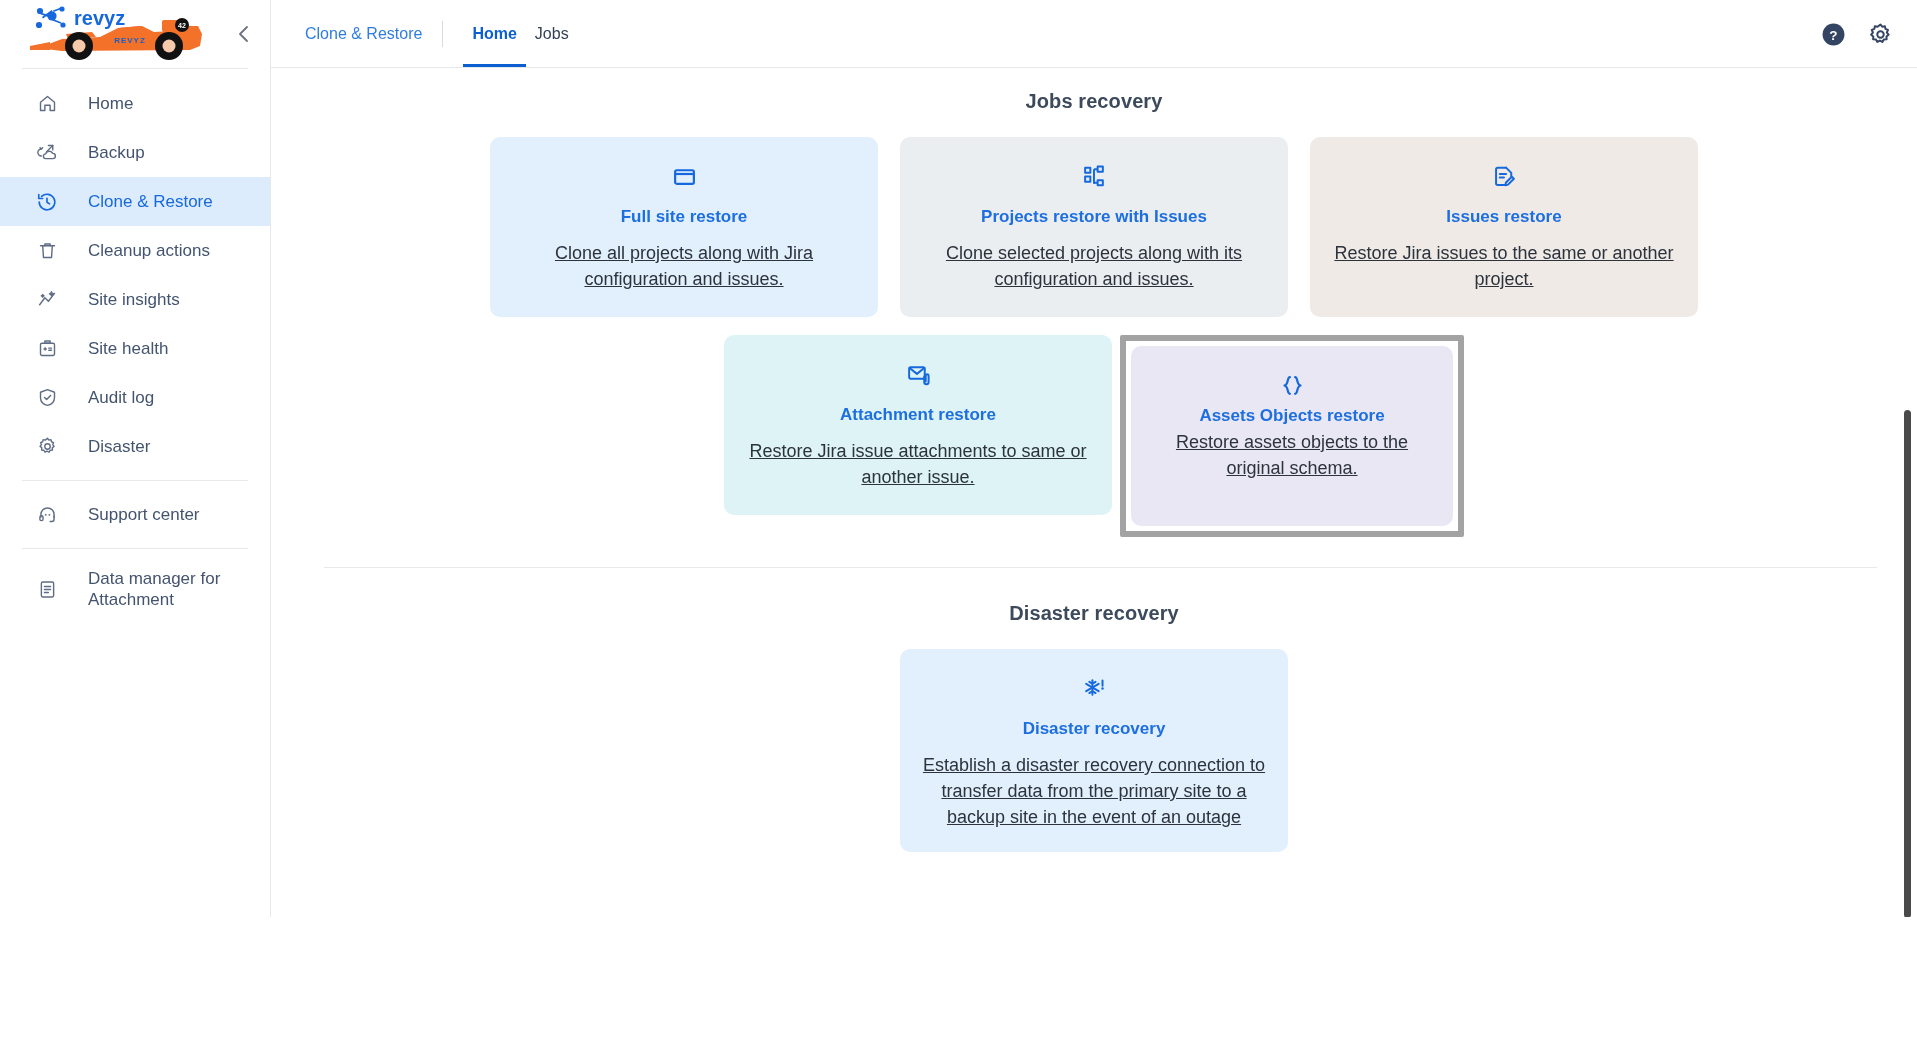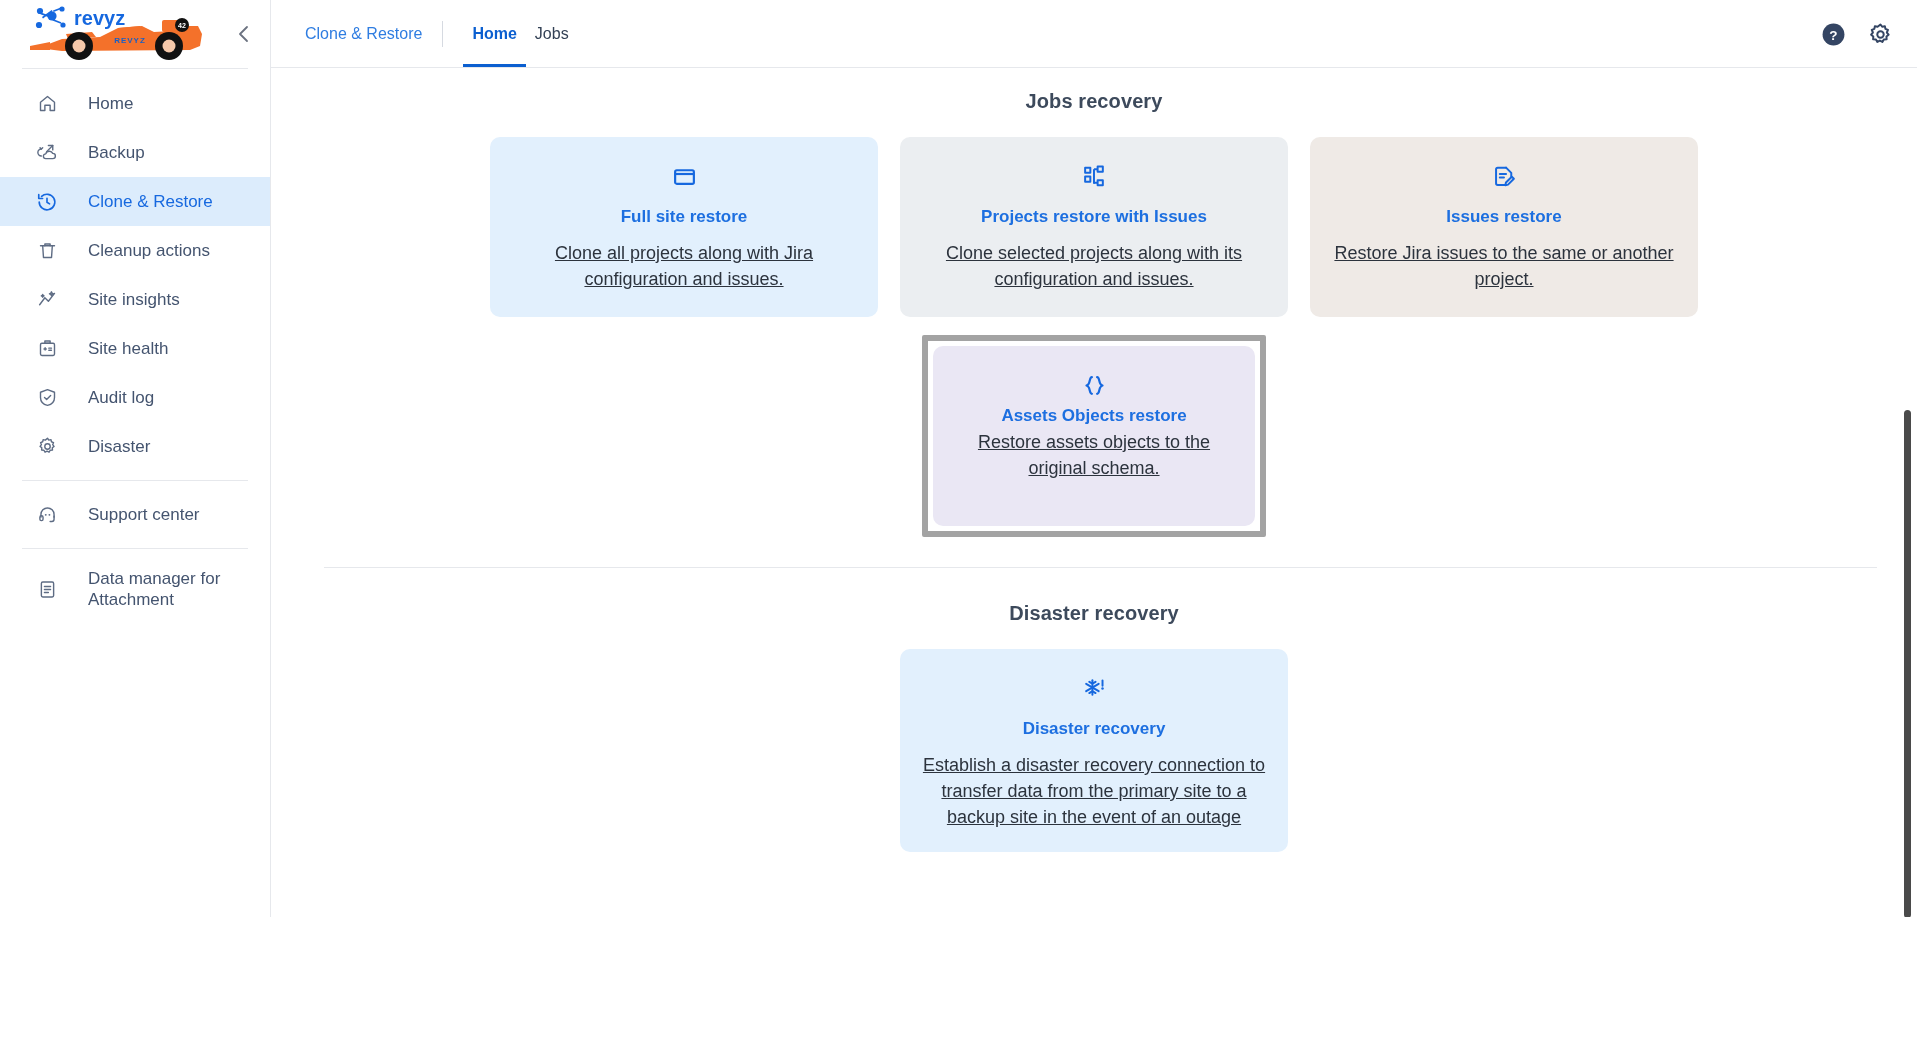--- a/index.html
+++ b/index.html
@@ -469,20 +469,31 @@
               </svg>
           </span>
           <div class="c-title">Issues restore</div>
           <div class="c-desc">Restore Jira issues to the same or another project.</div>
         </div>
 
       </div>
 
       <div class="row2">
 
+        <div class="card cyan">
+          <span class="c-icon">
+            <svg width="25" height="25" viewBox="0 0 24 24" fill="none" stroke="#1668df" stroke-width="1.9" stroke-linecap="round" stroke-linejoin="round">
+                <rect x="3" y="5" width="15" height="11" rx="1.5"></rect>
+                <path d="M3.5 5.8 L10.5 11.4 L17.5 5.8"></path>
+                <path d="M17.5 14 v5.2 a2.1 2.1 0 0 0 4.2 0 V13.2 a1.4 1.4 0 0 0-2.8 0 v5.6"></path>
+              </svg>
+          </span>
+          <div class="c-title">Attachment restore</div>
+          <div class="c-desc">Restore Jira issue attachments to same or another issue.</div>
+        </div>
 
         <div class="hl-wrap">
           <div class="card lilac">
             <span class="c-icon">
               <svg width="25" height="25" viewBox="0 0 24 24" fill="none" stroke="#1668df" stroke-width="2.1" stroke-linecap="round" stroke-linejoin="round">
                   <path d="M9.5 4 C7.3 4 7.7 8.2 6.4 10.3 5.9 11.2 5.2 11.7 4.3 12 5.2 12.3 5.9 12.8 6.4 13.7 7.7 15.8 7.3 20 9.5 20"></path>
                   <path d="M14.5 4 C16.7 4 16.3 8.2 17.6 10.3 18.1 11.2 18.8 11.7 19.7 12 18.8 12.3 18.1 12.8 17.6 13.7 16.3 15.8 16.7 20 14.5 20"></path>
                 </svg>
             </span>
             <div class="c-title">Assets Objects restore</div>

